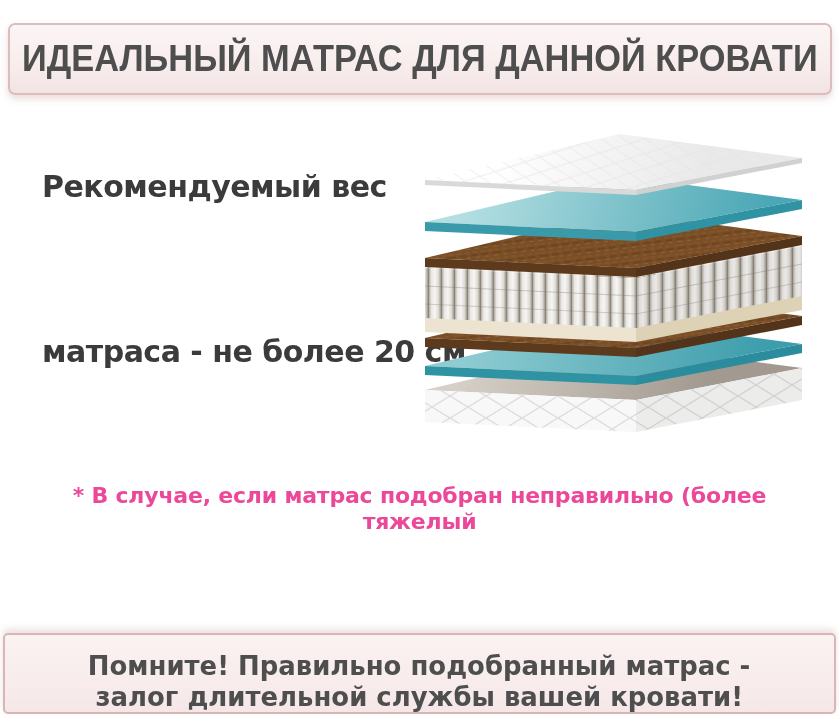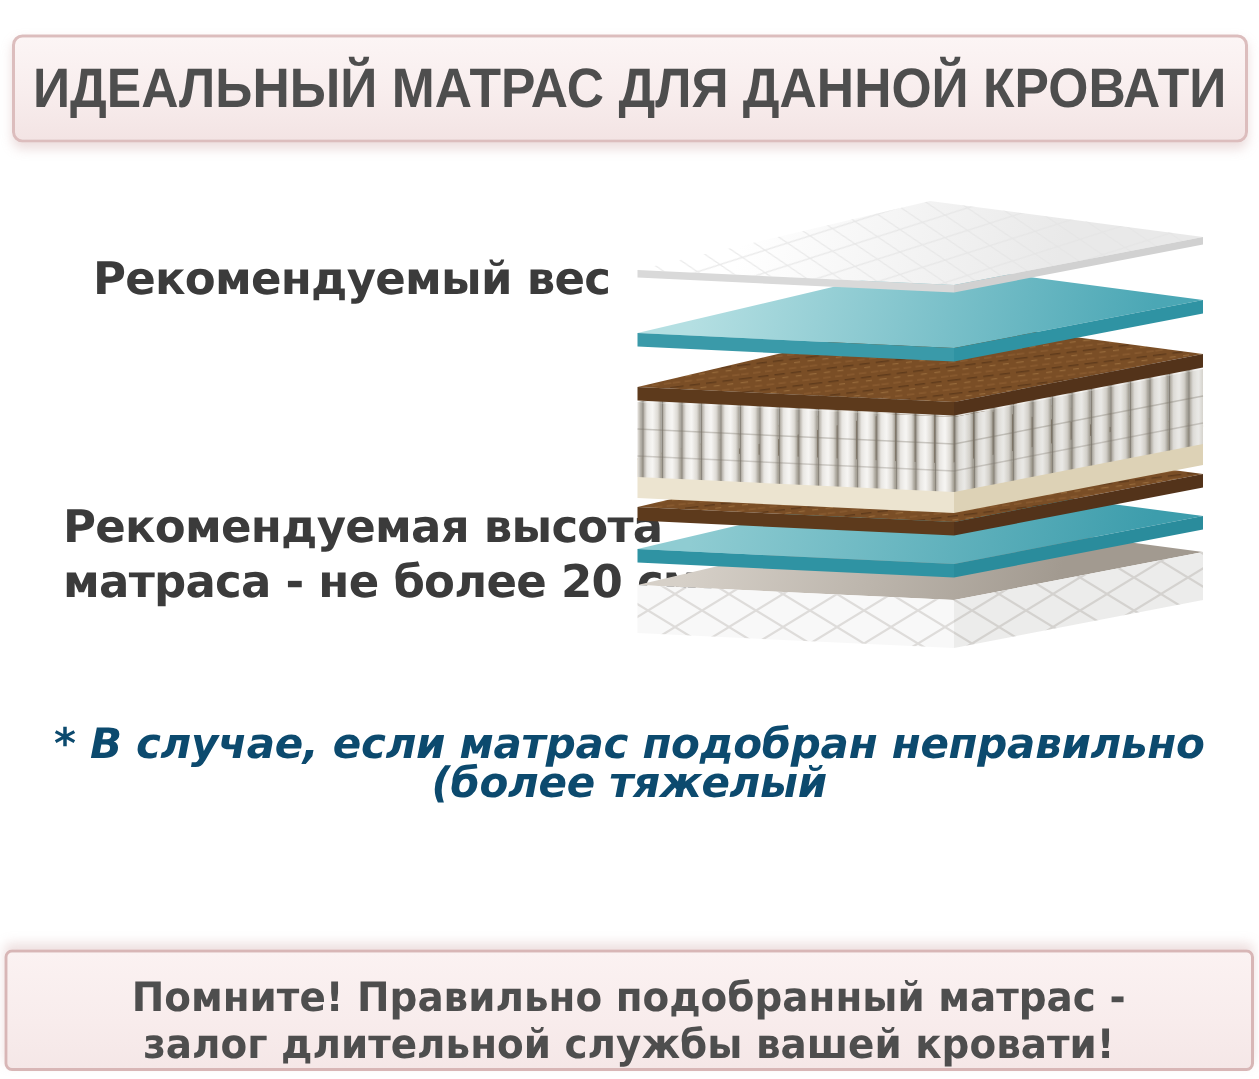--- a/index.html
+++ b/index.html
@@ -19,28 +19,28 @@
   .header-banner .title{
     font-size:37px;font-weight:bold;color:#4e4e4e;
     font-family:"Liberation Sans",sans-serif;
     transform:scaleX(.93);white-space:nowrap;letter-spacing:0px;
   }
   
   .spec{
     position:absolute;left:42px;color:#3b3b3b;font-weight:bold;
     font-size:30px;line-height:37px;letter-spacing:-.5px;
   }
-  .spec-weight{top:168px;margin-left:20px;}
+  .spec-weight{top:168px;}
   .spec-height{top:333px;}
   
   .mattress{position:absolute;left:410px;top:125px;width:429px;height:330px;}
   
   .warning{
     position:absolute;left:16px;right:16px;top:483px;text-align:center;
-    color:#0c4a6e;font-size:28px;font-weight:bold;font-style:italic;
+    color:#ec4899;font-size:22px;font-weight:bold;
     line-height:26px;letter-spacing:-.2px;
   }
   
   .footer-banner{
     position:absolute;left:3px;top:633px;width:829px;height:77px;
     background:linear-gradient(180deg,#fbf2f2 0%,#f8ecec 60%,#f5e7e7 100%);
     border:2px solid #d8b6b6;border-radius:5px;
     box-shadow:0 -4px 7px rgba(205,165,165,.35);
     display:flex;flex-direction:column;align-items:center;justify-content:flex-end;
   }
@@ -54,21 +54,20 @@
 
 <div class="header-banner">
   <div class="title">ИДЕАЛЬНЫЙ МАТРАС ДЛЯ ДАННОЙ КРОВАТИ</div>
 </div>
 
 <div class="spec spec-weight">
   <div>Рекомендуемый вес</div>
 </div>
 
 <div class="spec spec-height">
-  <div>Рекомендуемая высота</div>
   <div>матраса - не более 20 см.</div>
 </div>
 
 <svg class="mattress" viewBox="410 125 429 330" xmlns="http://www.w3.org/2000/svg">
   <defs>
     <linearGradient id="sheetGrad" gradientUnits="userSpaceOnUse" x1="500" y1="140" x2="700" y2="195">
       <stop offset="0" stop-color="#ffffff"></stop>
         <stop offset="1" stop-color="#e9e9e9"></stop>
     </linearGradient>
     <linearGradient id="tealGrad" gradientUnits="userSpaceOnUse" x1="470" y1="178" x2="760" y2="245">

